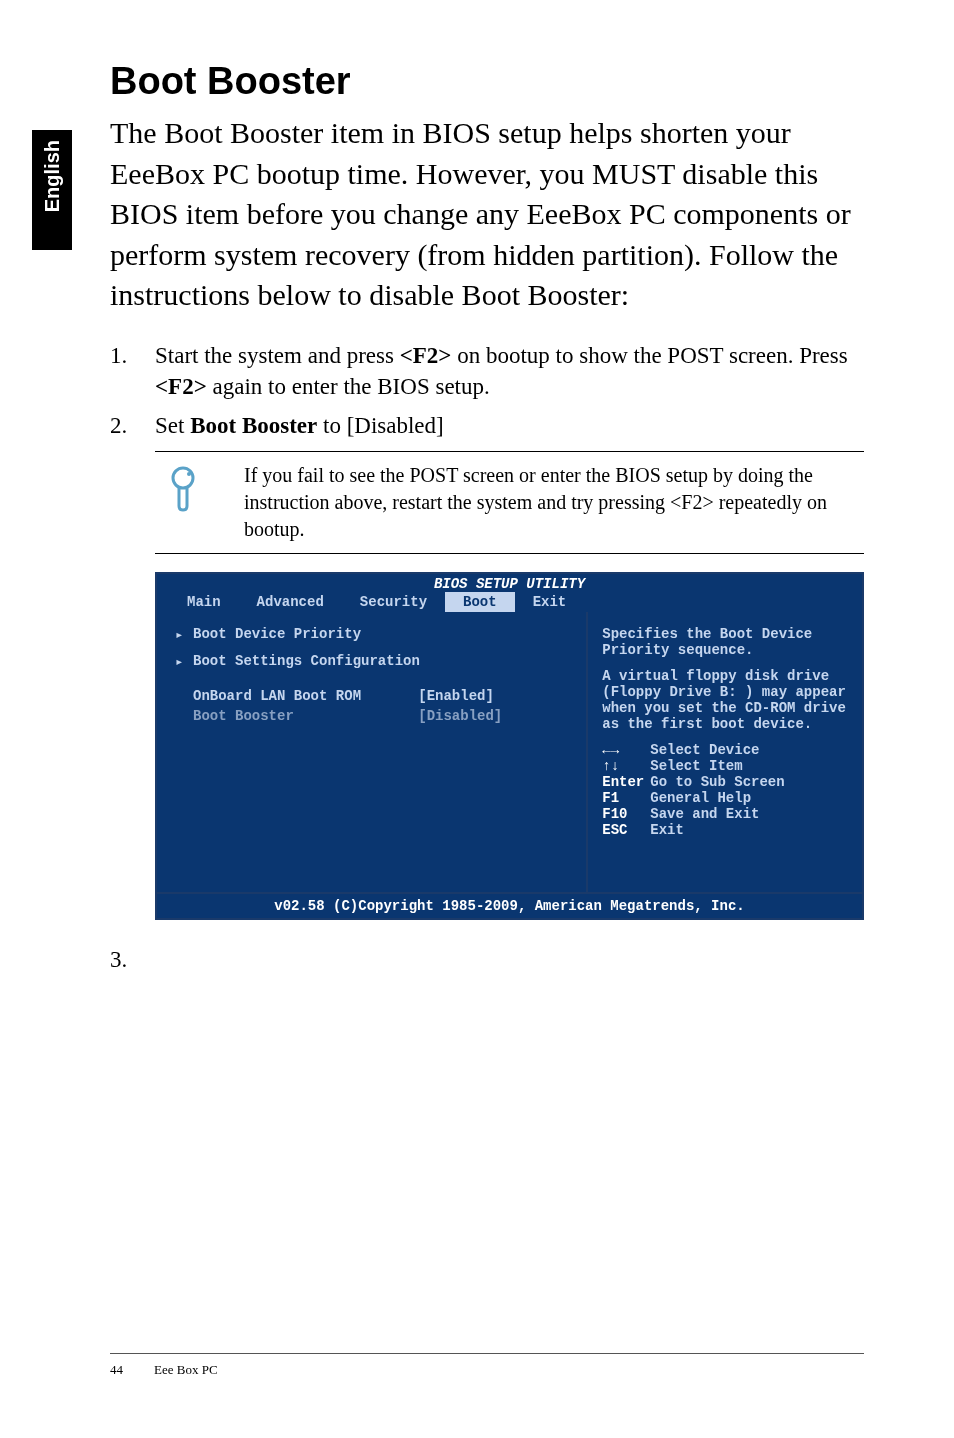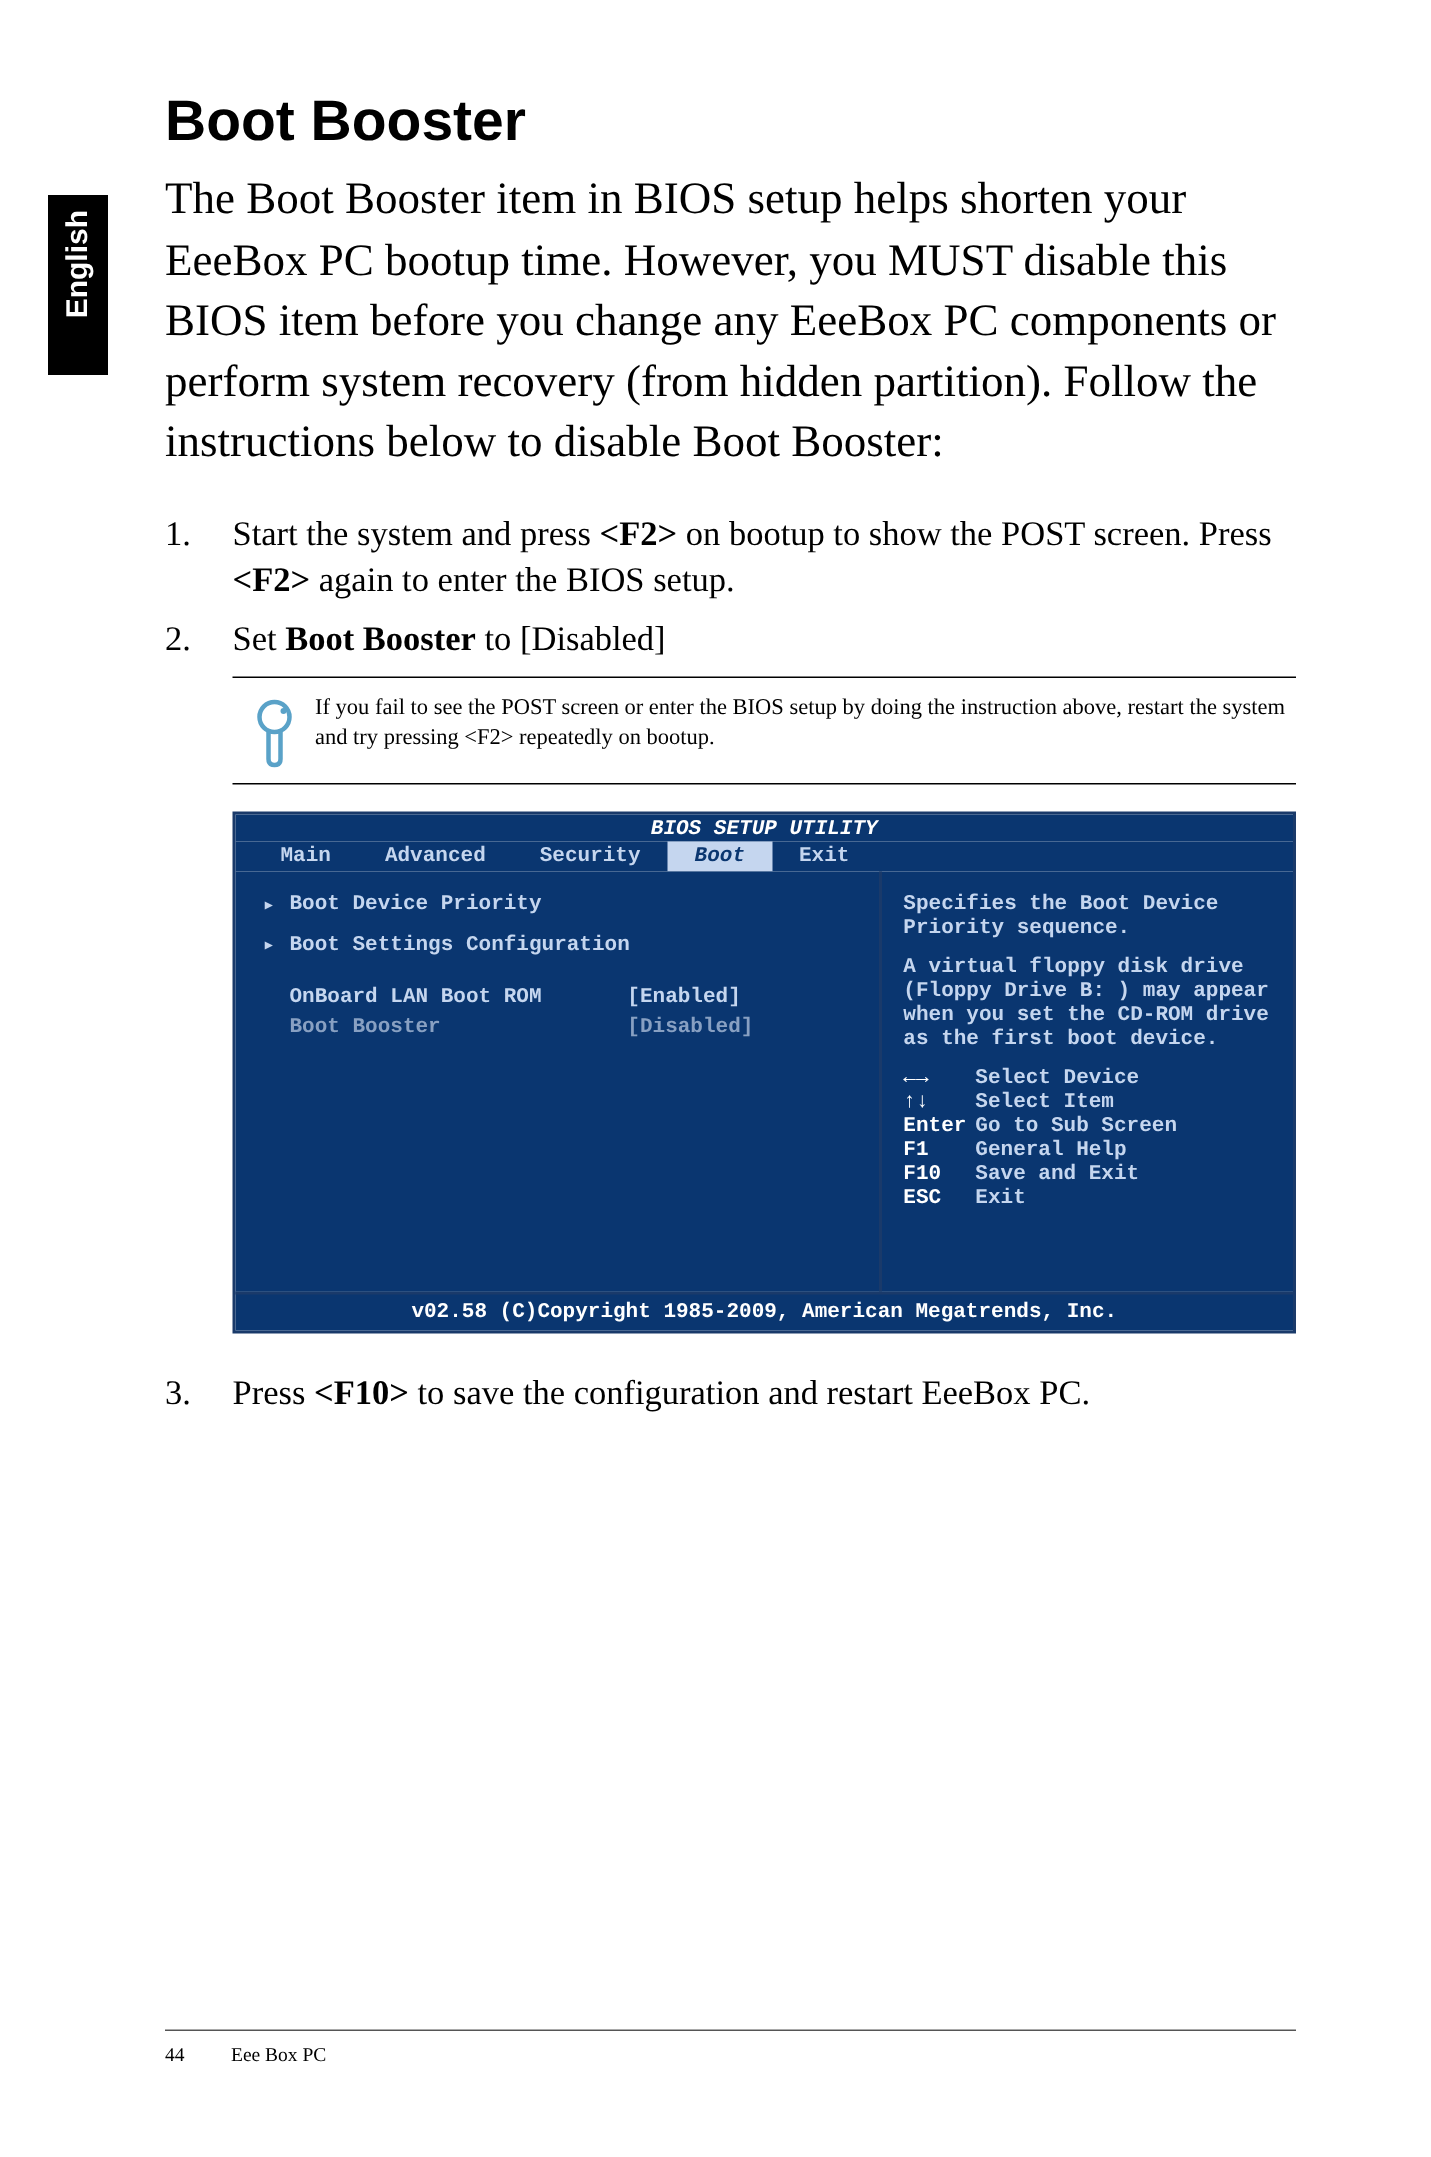--- a/index.html
+++ b/index.html
@@ -8,26 +8,26 @@
   .sidebar-tab { position: absolute; left: 32px; top: 130px; width: 40px; height: 120px; background: #000; display: flex; align-items: flex-start; justify-content: center; padding-top: 10px; }
   .sidebar-tab span { color: #fff; writing-mode: vertical-rl; text-orientation: mixed; font-family: Arial, sans-serif; font-weight: bold; font-size: 20px; transform: rotate(180deg); }
   h1 { font-family: Arial, Helvetica, sans-serif; font-weight: 900; font-size: 38px; margin-bottom: 10px; }
   .intro { font-size: 30px; line-height: 1.35; margin-bottom: 24px; }
   ol.steps { list-style: none; margin-left: 0; }
   ol.steps li { font-size: 23px; line-height: 1.35; margin-bottom: 8px; display: flex; }
   ol.steps li .num { width: 45px; flex-shrink: 0; }
   ol.steps li .txt { flex: 1; }
   .note-block { display: flex; margin: 10px 0 18px 45px; border-top: 1px solid #000; border-bottom: 1px solid #000; padding: 10px 0; }
   .note-icon { width: 55px; flex-shrink: 0; display: flex; align-items: flex-start; justify-content: center; padding-top: 4px; }
-  .note-text { font-size: 15px; line-height: 1.35; flex: 1; }
+  .note-text { font-size: 20px; line-height: 1.35; flex: 1; margin-left: 34px; }
   .bios-box { margin: 10px 0 24px 45px; border: 2px solid #1a3a6a; font-family: 'Courier New', monospace; font-size: 14px; font-weight: bold; color: #fff; }
   .bios-header-row { background: #0a3670; text-align: center; color: #fff; font-size: 14px; padding: 2px 0 0 0; font-style: italic; }
   .bios-tabs { display: flex; background: #0a3670; color: #c5d6ef; padding: 0 12px; align-items: center; }
   .bios-tabs span { padding: 2px 18px; }
-  .bios-tabs span.active { background: #c5d6ef; color: #0a3670; font-style: italic; }
+  .bios-tabs span.active { background: #c5d6ef; color: #0a3670; }
   .bios-body { display: flex; }
   .bios-left { flex: 1.6; background: #0a3670; padding: 14px 18px; min-height: 280px; }
   .bios-right { flex: 1; background: #0a3670; padding: 14px 14px; border-left: 2px solid #1a3a6a; min-height: 280px; }
   .bios-left .menu-row { display: flex; margin-bottom: 4px; }
   .bios-left .chev { width: 18px; color: #c5d6ef; }
   .bios-left .mlbl { color: #c5d6ef; flex: 1; }
   .bios-left .mval { color: #c5d6ef; width: 150px; }
   .bios-left .dim { color: #88a0c2; }
   .bios-right .help { color: #c5d6ef; margin-bottom: 10px; }
   .bios-right .nav-line { color: #c5d6ef; }
@@ -120,23 +120,20 @@
           <div class="nav-line"><span class="nav-key">F10</span><span>Save and Exit</span></div>
           <div class="nav-line"><span class="nav-key">ESC</span><span>Exit</span></div>
         </div>
       </div>
     </div>
     <div class="bios-footer">v02.58 (C)Copyright 1985-2009, American Megatrends, Inc.</div>
   </div>
 
   <div class="step3">
     <span class="num">3.</span>
-    <span class="txt">
-      <span>Press </span><b>&lt;F10&gt;</b><span> to save the configuration and restart EeeBox PC.</span>
-    </span>
   </div>
 
 
   <div class="page-footer">
     <span class="pn">44</span>
     <span>Eee Box PC</span>
   </div>
 </div>
 
 </body></html>

